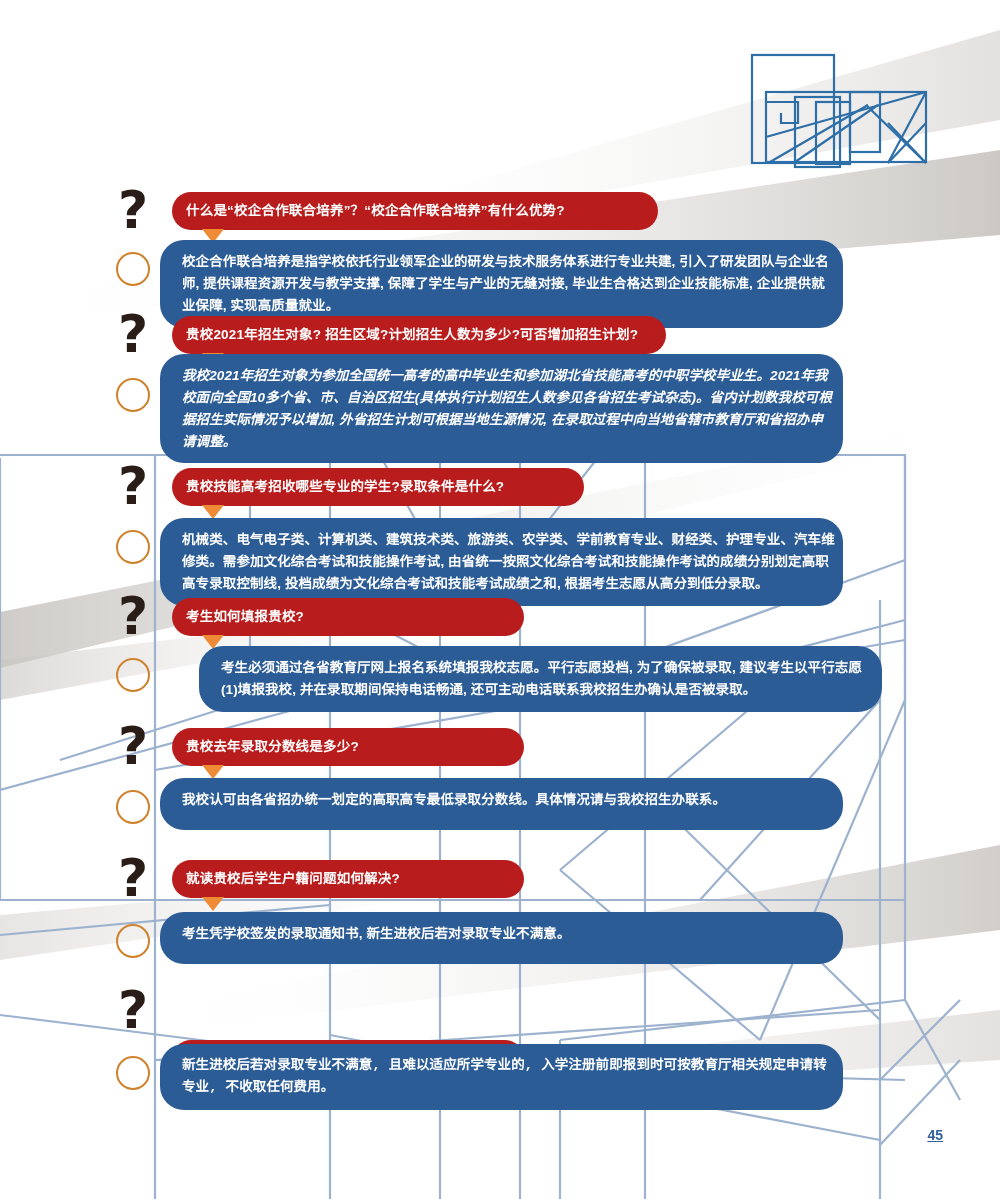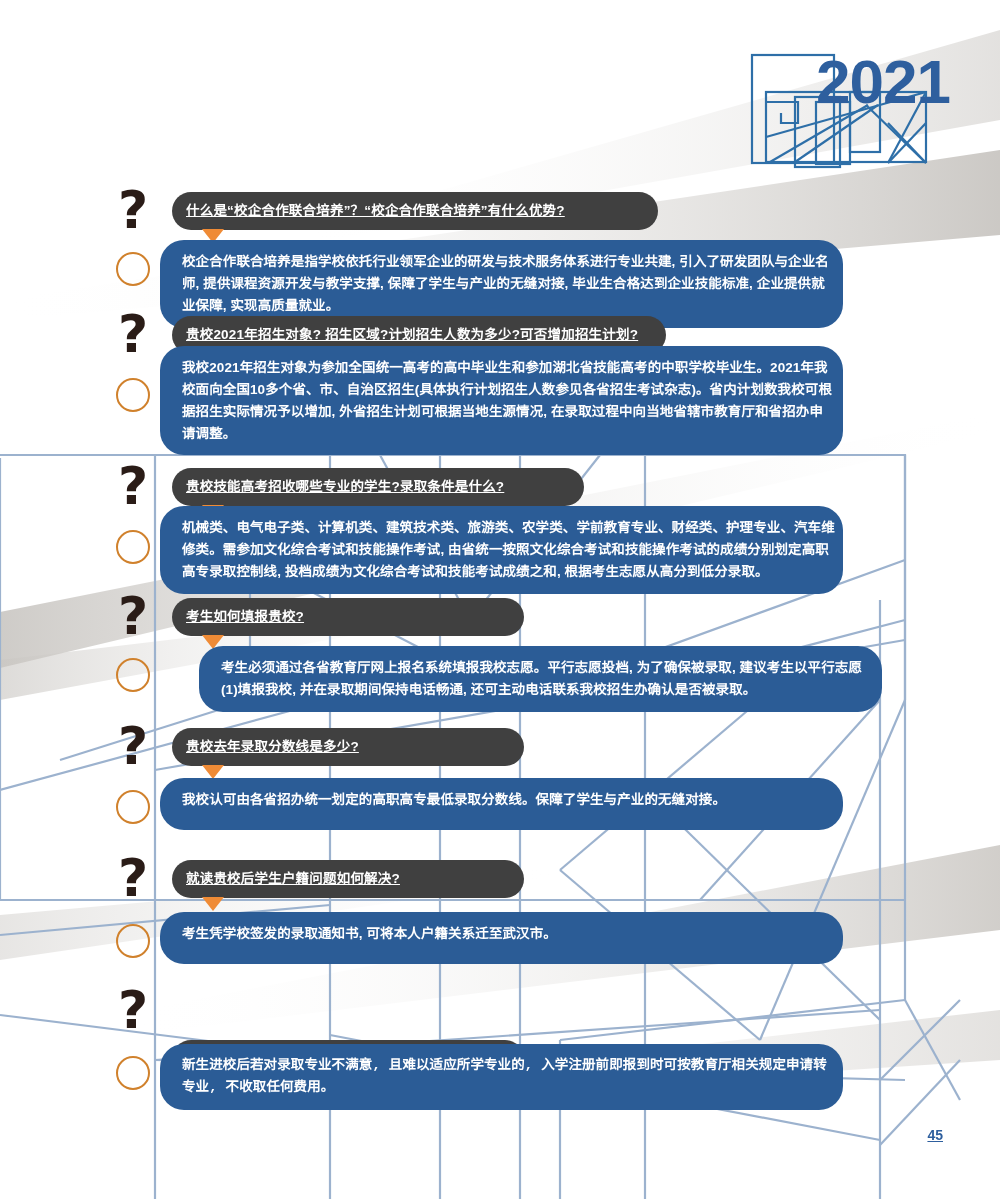--- a/index.html
+++ b/index.html
@@ -78,27 +78,26 @@
   }
 
   .bubble{
     position:absolute;
     box-sizing:border-box;
     border-radius:22px;
     color:#ffffff;
   }
   .bubble-q{
     left:172px;
-    background:#404040;
+    background:#b91c1c;
     padding:9px 22px 9px 14px;
     font-size:13.5px;
     line-height:1.5;
     font-weight:bold;
     letter-spacing:.2px;
-    text-decoration:underline;
   }
   .bubble-q .tail{
     position:absolute;
     left:30px;bottom:-13px;
     width:0;height:0;
     border-left:11px solid transparent;
     border-right:11px solid transparent;
     border-top:14px solid #EF8B36;
   }
   .bubble-a{
@@ -203,59 +202,58 @@
       <rect x="102" y="47" width="30" height="60"></rect>
       <path d="M18,57 L50,57 L50,78 L33,78 L33,68"></path>
       <path d="M18,92 L178,47"></path>
       <path d="M22,117 L120,60"></path>
       <path d="M118,60 L178,118"></path>
       <path d="M178,47 L140,118"></path>
       <path d="M140,78 L178,118"></path>
       <path d="M178,78 L140,118"></path>
       <path d="M47,117 L130,60"></path>
     </svg>
-    <div class="logo-year">2021</div>
   </div>
 
   <div class="faq-list">
       <div class="faq-item" style="top: 0px;">
         <div class="icon-q" style="top: 184px;">?</div>
         <div class="bubble bubble-q" style="top: 192px; width: 486px;">什么是“校企合作联合培养”？“校企合作联合培养”有什么优势?<span class="tail"></span></div>
         <div class="icon-a" style="top: 252px;"></div>
         <div class="bubble bubble-a" style="top: 240px; min-height: 68px;">校企合作联合培养是指学校依托行业领军企业的研发与技术服务体系进行专业共建, 引入了研发团队与企业名师, 提供课程资源开发与教学支撑, 保障了学生与产业的无缝对接, 毕业生合格达到企业技能标准, 企业提供就业保障, 实现高质量就业。</div>
       </div>
       <div class="faq-item" style="top: 0px;">
         <div class="icon-q" style="top: 308px;">?</div>
         <div class="bubble bubble-q" style="top: 316px; width: 494px;">贵校2021年招生对象? 招生区域?计划招生人数为多少?可否增加招生计划?<span class="tail"></span></div>
         <div class="icon-a" style="top: 378px;"></div>
-        <div class="bubble bubble-a" style="top: 346px; min-height: 85px;">我校2021年招生对象为参加全国统一高考的高中毕业生和参加湖北省技能高考的中职学校毕业生。2021年我校面向全国10多个省、市、自治区招生(具体执行计划招生人数参见各省招生考试杂志)。省内计划数我校可根据招生实际情况予以增加, 外省招生计划可根据当地生源情况, 在录取过程中向当地省辖市教育厅和省招办申请调整。</div>
+        <div class="bubble bubble-a" style="top: 354px; min-height: 85px; font-style: italic;">我校2021年招生对象为参加全国统一高考的高中毕业生和参加湖北省技能高考的中职学校毕业生。2021年我校面向全国10多个省、市、自治区招生(具体执行计划招生人数参见各省招生考试杂志)。省内计划数我校可根据招生实际情况予以增加, 外省招生计划可根据当地生源情况, 在录取过程中向当地省辖市教育厅和省招办申请调整。</div>
       </div>
       <div class="faq-item" style="top: 0px;">
         <div class="icon-q" style="top: 460px;">?</div>
         <div class="bubble bubble-q" style="top: 468px; width: 412px;">贵校技能高考招收哪些专业的学生?录取条件是什么?<span class="tail"></span></div>
         <div class="icon-a" style="top: 530px;"></div>
-        <div class="bubble bubble-a" style="top: 506px; min-height: 68px;">机械类、电气电子类、计算机类、建筑技术类、旅游类、农学类、学前教育专业、财经类、护理专业、汽车维修类。需参加文化综合考试和技能操作考试, 由省统一按照文化综合考试和技能操作考试的成绩分别划定高职高专录取控制线, 投档成绩为文化综合考试和技能考试成绩之和, 根据考生志愿从高分到低分录取。</div>
+        <div class="bubble bubble-a" style="top: 518px; min-height: 68px;">机械类、电气电子类、计算机类、建筑技术类、旅游类、农学类、学前教育专业、财经类、护理专业、汽车维修类。需参加文化综合考试和技能操作考试, 由省统一按照文化综合考试和技能操作考试的成绩分别划定高职高专录取控制线, 投档成绩为文化综合考试和技能考试成绩之和, 根据考生志愿从高分到低分录取。</div>
       </div>
       <div class="faq-item" style="top: 0px;">
         <div class="icon-q" style="top: 590px;">?</div>
         <div class="bubble bubble-q" style="top: 598px; width: 352px;">考生如何填报贵校?<span class="tail"></span></div>
         <div class="icon-a" style="top: 658px;"></div>
         <div class="bubble bubble-a" style="top: 646px; min-height: 52px; margin-left: 39px;">考生必须通过各省教育厅网上报名系统填报我校志愿。平行志愿投档, 为了确保被录取, 建议考生以平行志愿(1)填报我校, 并在录取期间保持电话畅通, 还可主动电话联系我校招生办确认是否被录取。</div>
       </div>
       <div class="faq-item" style="top: 0px;">
         <div class="icon-q" style="top: 720px;">?</div>
         <div class="bubble bubble-q" style="top: 728px; width: 352px;">贵校去年录取分数线是多少?<span class="tail"></span></div>
         <div class="icon-a" style="top: 790px;"></div>
-        <div class="bubble bubble-a" style="top: 778px; min-height: 52px;">我校认可由各省招办统一划定的高职高专最低录取分数线。保障了学生与产业的无缝对接。</div>
+        <div class="bubble bubble-a" style="top: 778px; min-height: 52px;">我校认可由各省招办统一划定的高职高专最低录取分数线。具体情况请与我校招生办联系。</div>
       </div>
       <div class="faq-item" style="top: 0px;">
         <div class="icon-q" style="top: 852px;">?</div>
         <div class="bubble bubble-q" style="top: 860px; width: 352px;">就读贵校后学生户籍问题如何解决?<span class="tail"></span></div>
         <div class="icon-a" style="top: 924px;"></div>
-        <div class="bubble bubble-a" style="top: 912px; min-height: 52px;">考生凭学校签发的录取通知书, 可将本人户籍关系迁至武汉市。</div>
+        <div class="bubble bubble-a" style="top: 912px; min-height: 52px;">考生凭学校签发的录取通知书, 新生进校后若对录取专业不满意。</div>
       </div>
       <div class="faq-item" style="top: 0px;">
         <div class="icon-q" style="top: 984px;">?</div>
         <div class="bubble bubble-q" style="top: 1040px; width: 352px; text-align: center;">贵校新生进校后能否申请转专业?<span class="tail"></span></div>
         <div class="icon-a" style="top: 1056px;"></div>
         <div class="bubble bubble-a" style="top: 1044px; min-height: 52px; font-family: Liberation Mono, monospace;">新生进校后若对录取专业不满意, 且难以适应所学专业的, 入学注册前即报到时可按教育厅相关规定申请转专业, 不收取任何费用。</div>
       </div>
     </div>
 
   <div class="page-number">45</div>

